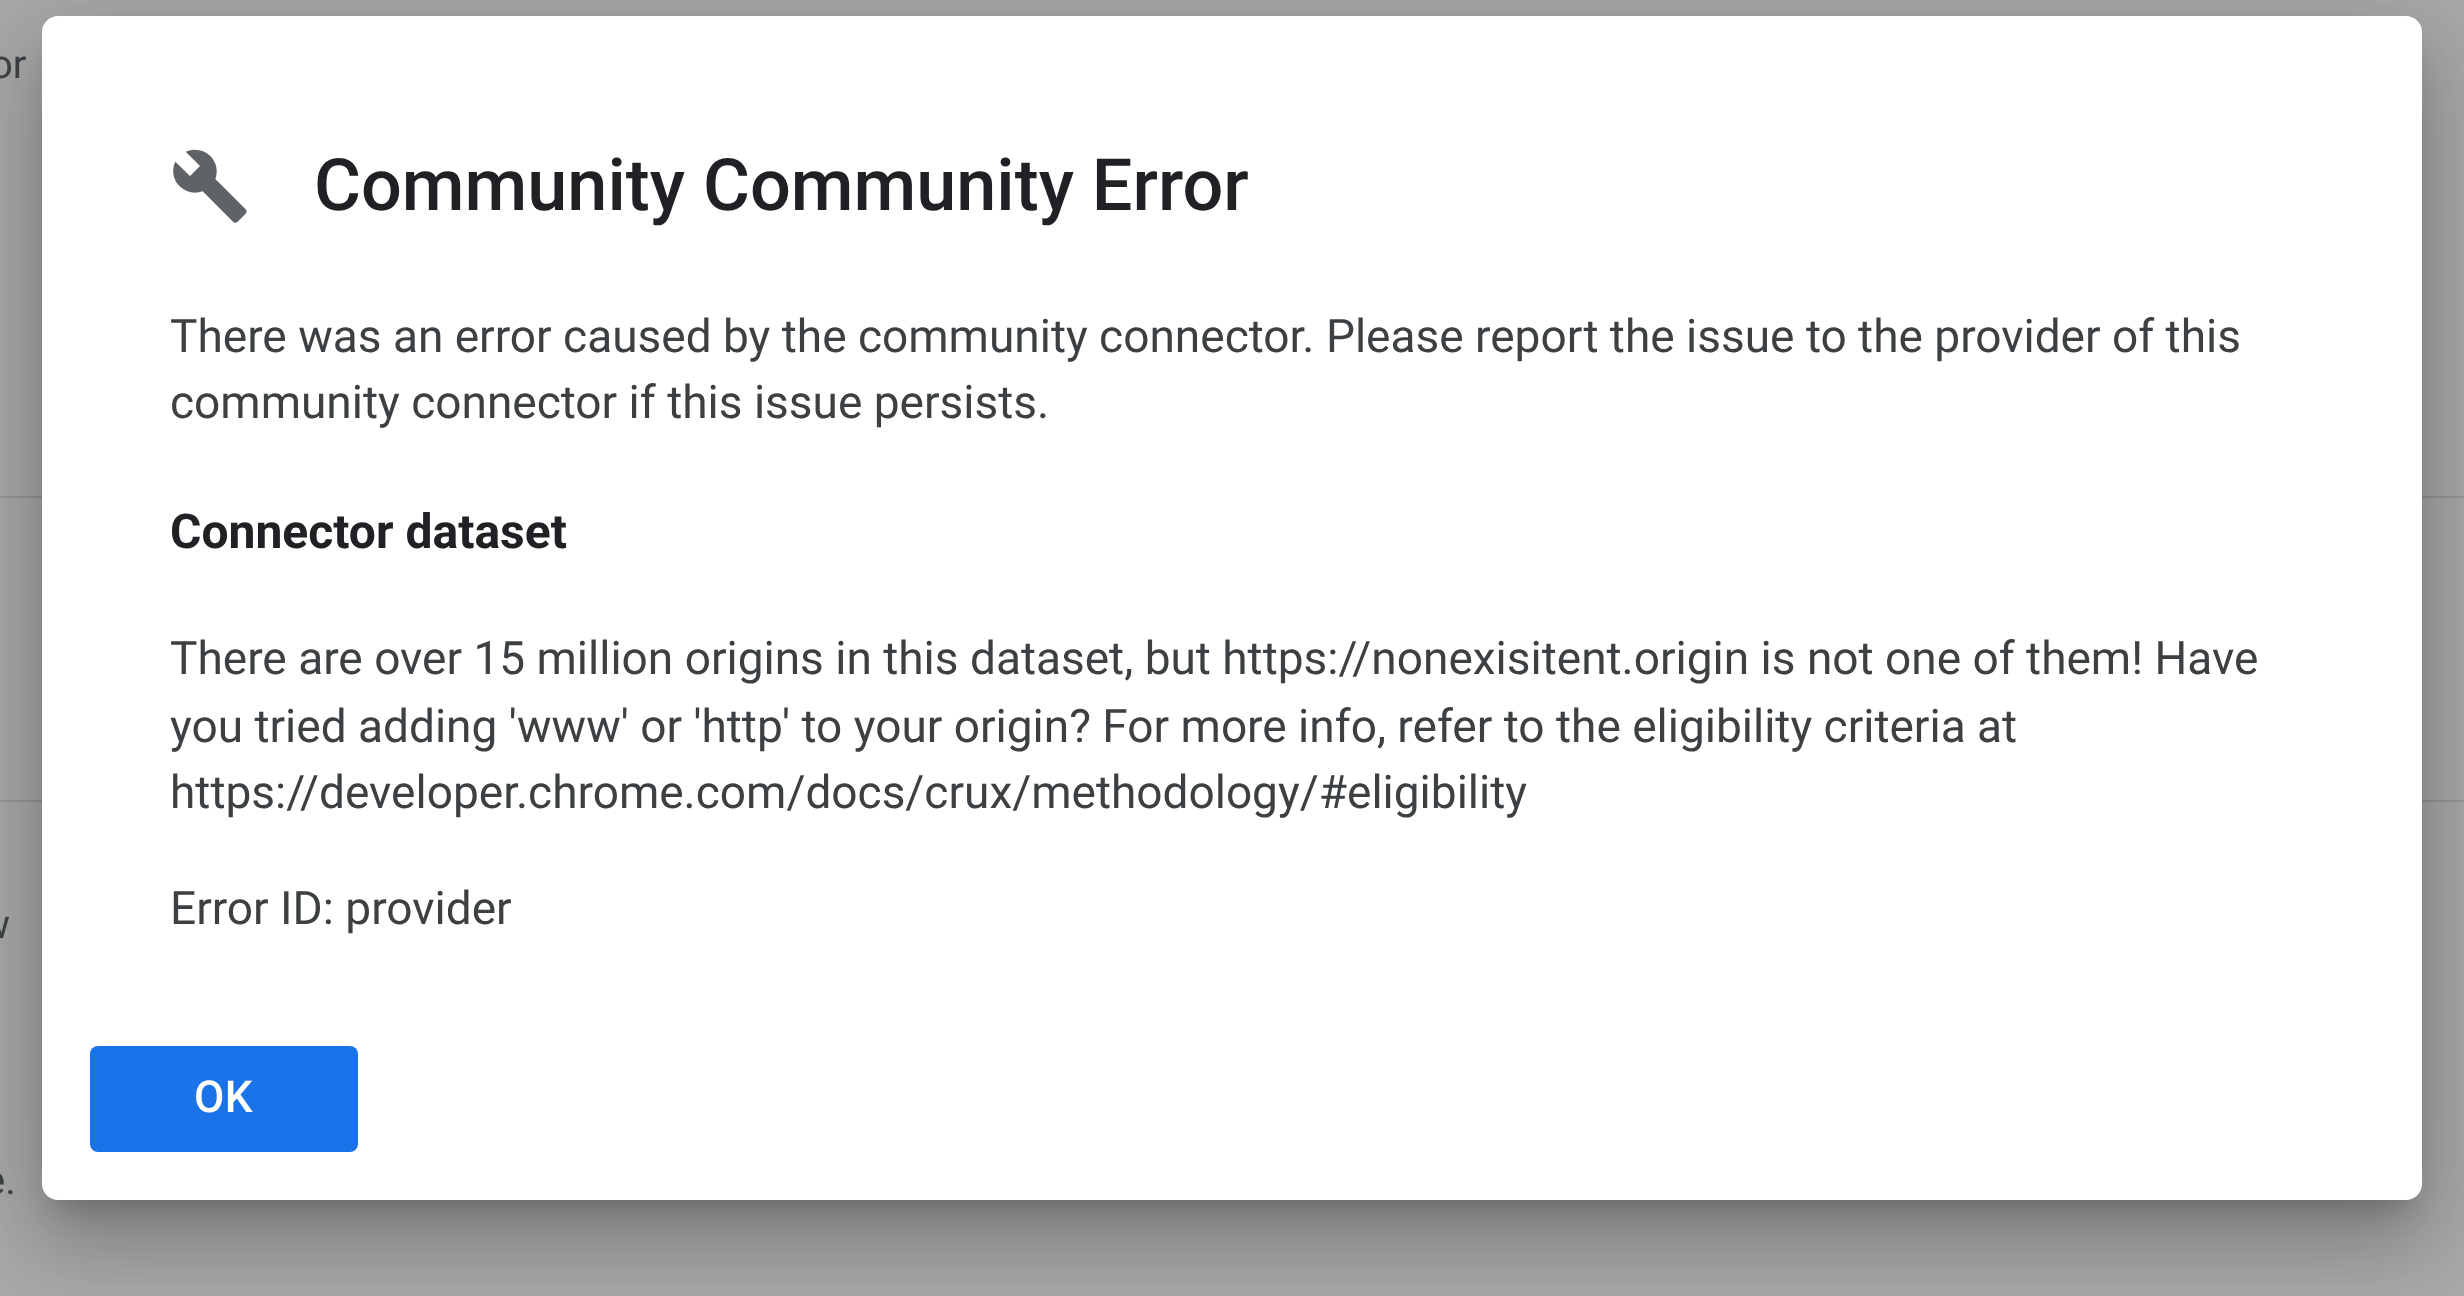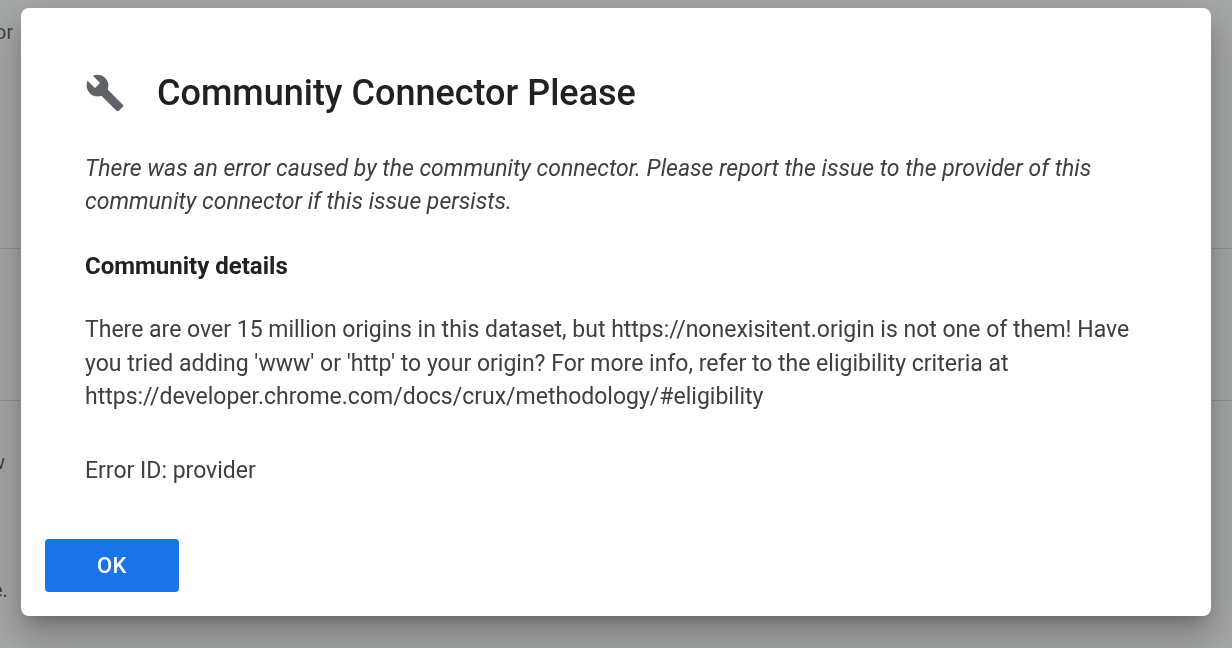--- a/index.html
+++ b/index.html
@@ -95,32 +95,31 @@
     }
     
     .modal-body {
       color: #3c4043;
       font-size: 23px;
       line-height: 1.45;
     }
     
     .intro-text {
       margin-bottom: 30px;
-      font-style: italic;
     }
     
     .subheading {
       font-size: 24px;
       font-weight: 700;
       color: #202124;
       margin-bottom: 30px;
     }
     
     .detail-text {
-      margin-bottom: 40px;
+      margin-bottom: 24px;
     }
     
     .error-id {
       margin-bottom: 20px;
     }
     
     .modal-footer {
       display: flex;
       padding: 8px 24px 24px 24px;
     }
@@ -150,25 +149,25 @@
   <span class="backdrop-text bt4">e.</span>
 </div>
 
 <div class="modal-overlay">
   <div class="modal">
     <div class="modal-content">
       <div class="modal-header">
         <svg class="wrench-icon" viewBox="0 0 24 24">
           <path d="M22.7 19l-9.1-9.1c.9-2.3.4-5-1.5-6.9-2-2-5-2.4-7.4-1.3L9 6 6 9 1.6 4.7C.4 7.1.9 10.1 2.9 12.1c1.9 1.9 4.6 2.4 6.9 1.5l9.1 9.1c.4.4 1 .4 1.4 0l2.3-2.3c.5-.4.5-1.1.1-1.4z"></path>
         </svg>
-        <h1 class="modal-title">Community Connector Please</h1>
+        <h1 class="modal-title">Community Community Error</h1>
       </div>
       <div class="modal-body">
         <p class="intro-text">There was an error caused by the community connector. Please report the issue to the provider of this community connector if this issue persists.</p>
-        <h2 class="subheading">Community details</h2>
+        <h2 class="subheading">Connector dataset</h2>
         <p class="detail-text">There are over 15 million origins in this dataset, but https://nonexisitent.origin is not one of them! Have you tried adding 'www' or 'http' to your origin? For more info, refer to the eligibility criteria at https://developer.chrome.com/docs/crux/methodology/#eligibility</p>
         <p class="error-id">Error ID: provider</p>
       </div>
     </div>
     <div class="modal-footer">
       <button class="ok-button">OK</button>
     </div>
   </div>
 </div>
 

